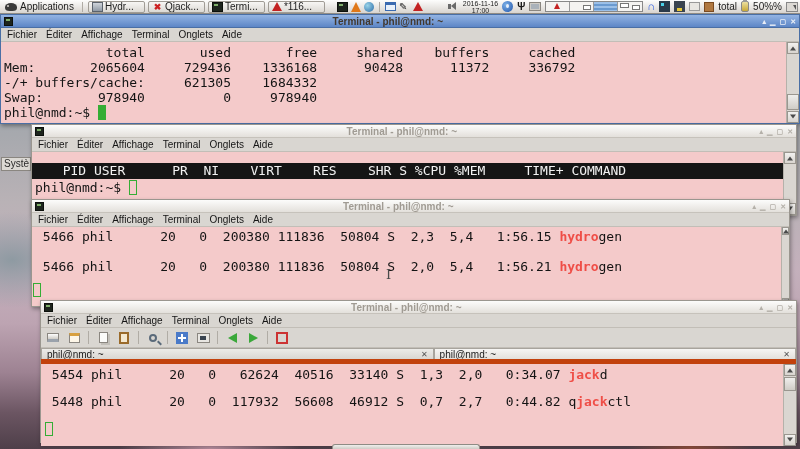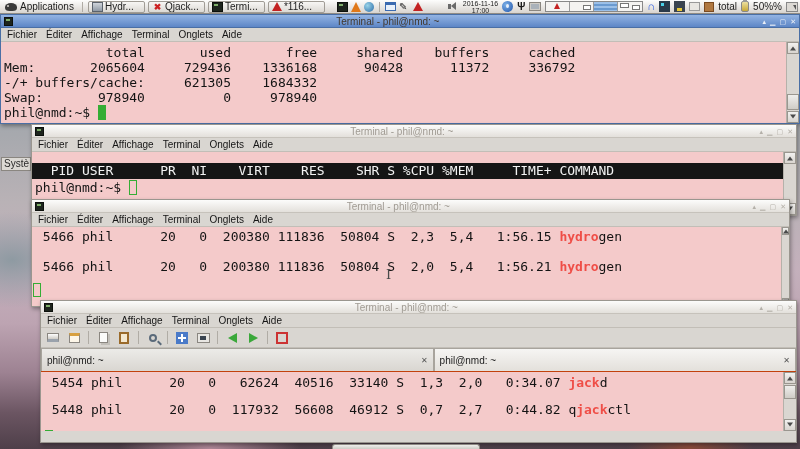--- a/index.html
+++ b/index.html
@@ -61,40 +61,40 @@
   .i-files{width:10px;height:10px;background:#b07840;border:1px solid #7a4a20;}
   .i-battery{width:8px;height:11px;background:linear-gradient(#ece0a0,#c8a838);border:1px solid #888;border-radius:2px;position:relative;}
   .i-battery::after{content:"";position:absolute;left:1px;top:-2px;width:4px;height:2px;background:#999;}
   .i-shot{width:12px;height:10px;background:#dcd9d4;border:1px solid #888;position:relative;}
   .i-shot::after{content:"";position:absolute;right:1px;bottom:1px;width:0;height:0;border-left:3px solid transparent;border-top:5px solid #555;}
   .rightgrp{margin-left:auto;display:flex;align-items:center;gap:4px;}
 
   
   .window{position:absolute;background:#d9d6d1;border:1px solid #9a968f;box-shadow:1px 2px 4px rgba(0,0,0,.35);}
   .window.active{border-color:#4a6fa5;}
-  .titlebar{height:13px;display:flex;align-items:center;padding:0 3px;font-size:10px;font-weight:normal;gap:3px;}
+  .titlebar{height:13px;display:flex;align-items:center;padding:0 3px;font-size:10px;font-weight:bold;gap:3px;}
   .titlebar.tb-active{background:linear-gradient(#93b4e3,#5d86c6);color:#42382e;border-bottom:1px solid #4a6fa5;}
   .titlebar.tb-inactive{background:linear-gradient(#fcfcfb,#e3e0db);color:#a09b93;border-bottom:1px solid #c6c2bb;}
   .win-icon{width:9px;height:9px;background:#1d241d;border:1px solid #0c100c;position:relative;flex:none;}
   .win-icon::after{content:"";position:absolute;left:1px;top:1px;width:4px;height:2px;background:#7fae6a;}
   .title-text{flex:1;text-align:center;overflow:hidden;white-space:nowrap;}
   .wm-btns{display:flex;gap:4px;font-size:7px;line-height:9px;flex:none;}
   .tb-active .wm-btns{color:#e9eef6;}
   .tb-inactive .wm-btns{color:#b4b0a9;}
   .menubar{height:14px;background:#d9d6d1;display:flex;gap:9px;padding:0 6px;font-size:10px;color:#151515;align-items:center;border-bottom:1px solid #c2beb7;white-space:nowrap;}
   .term{position:relative;background:#f4caca;overflow:hidden;
     font-family:"DejaVu Sans Mono", monospace;font-size:13px;line-height:15px;color:#141414;}
   .term pre{margin:0;font:inherit;white-space:pre;}
   .tpad{padding:3px 16px 0 3px;}
   .seg-red{color:#ef4e47;font-weight:bold;text-align:center;}
   .seg-cursor-filled{background:#35ad35;color:rgba(0,0,0,0);}
   .seg-cursor-hollow{outline:1.5px solid #35ad35;outline-offset:-1.5px;color:rgba(0,0,0,0);}
   .hollow-cursor{position:absolute;width:8px;height:14px;border:1.5px solid #35ad35;}
   .blackbar{position:absolute;left:0;right:13px;background:#151515;color:#f2f2f2;height:16px;}
-  .blackbar pre{line-height:16px;padding-left:3px;}
+  .blackbar pre{line-height:16px;padding-left:15px;}
   .vscroll{position:absolute;right:0;top:0;bottom:0;width:13px;background:#dad6d1;border-left:1px solid #b5b1aa;}
   .vscroll.slim{width:8px;}
   .sb-btn{position:absolute;left:0;right:0;height:12px;background:linear-gradient(#f2f1ef,#d8d4cf);border:1px solid #9a968f;}
   .sb-btn.up{top:0;} .sb-btn.down{bottom:0;}
   .sb-btn::after{content:"";position:absolute;left:50%;top:50%;transform:translate(-50%,-35%);
     width:0;height:0;border-left:3px solid transparent;border-right:3px solid transparent;border-bottom:4px solid #4a4a4a;}
   .sb-btn.down::after{transform:translate(-50%,-65%) rotate(180deg);}
   .sb-thumb{position:absolute;left:0;right:0;background:linear-gradient(#efeeec,#cfccc6);border:1px solid #9a968f;}
 
   
@@ -108,21 +108,21 @@
   .g-search{width:8px;height:8px;border:2px solid #5a6a7a;border-radius:50%;position:relative;}
   .g-search::after{content:"";position:absolute;left:6px;top:6px;width:5px;height:2px;background:#5a6a7a;transform:rotate(45deg);}
   .g-full{width:12px;height:12px;background:#4a7ac8;position:relative;}
   .g-full::after{content:"";position:absolute;left:2px;top:5px;width:8px;height:2px;background:#fff;}
   .g-full::before{content:"";position:absolute;left:5px;top:2px;width:2px;height:8px;background:#fff;}
   .g-pref{width:13px;height:10px;background:#e8e6e2;border:1px solid #8a8680;position:relative;}
   .g-pref::after{content:"";position:absolute;left:2px;top:2px;width:6px;height:4px;background:#3a4450;}
   .g-left{width:0;height:0;border-top:5px solid transparent;border-bottom:5px solid transparent;border-right:9px solid #3aa83a;}
   .g-right{width:0;height:0;border-top:5px solid transparent;border-bottom:5px solid transparent;border-left:9px solid #3aa83a;}
   .g-closeall{width:12px;height:12px;border:2px dashed #cc3333;}
-  .tabbar{height:24px;background:#84cc16;display:flex;border-bottom:1px solid #c2410c;}
+  .tabbar{height:16px;background:#84cc16;display:flex;border-bottom:5px solid #c2410c;}
   .tab{display:flex;align-items:center;padding:0 5px;font-size:10px;color:#1c1c1c;gap:4px;
     border:1px solid #a8a49d;border-bottom:none;background:linear-gradient(#ecebe8,#d9d6d1);overflow:hidden;white-space:nowrap;}
   .tab .tlabel{flex:1;text-align:left;}
   .tab .tclose{font-size:8px;color:#555;flex:none;}
   .tab.t1{width:52%;} .tab.t2{width:48%;background:linear-gradient(#f6f5f3,#e3e0db);}
 
   
   .desktop-label{position:absolute;left:1px;top:157px;width:30px;height:14px;overflow:hidden;z-index:2;
     background:#dcd9d4;border:1px solid #8a8680;font-size:10px;color:#2a2a2a;padding:0 2px;line-height:12px;white-space:nowrap;}
   .hidden-panel{position:absolute;left:332px;top:444px;width:148px;height:5px;background:linear-gradient(#efeeec,#cfccc6);
@@ -357,21 +357,21 @@
   <div class="tabbar">
     <div class="tab t1">
       <span class="tlabel">phil@nmd: ~</span>
       <span class="tclose">✕</span>
     </div>
     <div class="tab t2">
       <span class="tlabel">phil@nmd: ~</span>
       <span class="tclose">✕</span>
     </div>
   </div>
-  <div class="term" style="height:59px">
+  <div class="term" style="height:82px">
     <pre style="position:absolute;left:3px;top:3px"><span> 5454 phil      20   0   62624  40516  33140 S  1,3  2,0   0:34.07 </span><span class="seg-red">jack</span><span>d</span></pre>
     <pre style="position:absolute;left:3px;top:30px"><span> 5448 phil      20   0  117932  56608  46912 S  0,7  2,7   0:44.82 q</span><span class="seg-red">jack</span><span>ctl</span></pre>
     <div class="hollow-cursor" style="left:4px;top:58px"></div>
     <div class="vscroll">
       <div class="sb-btn up"></div>
       <div class="sb-thumb" style="top:13px;height:14px"></div>
       <div class="sb-btn down"></div>
     </div>
   </div>
 </div>

